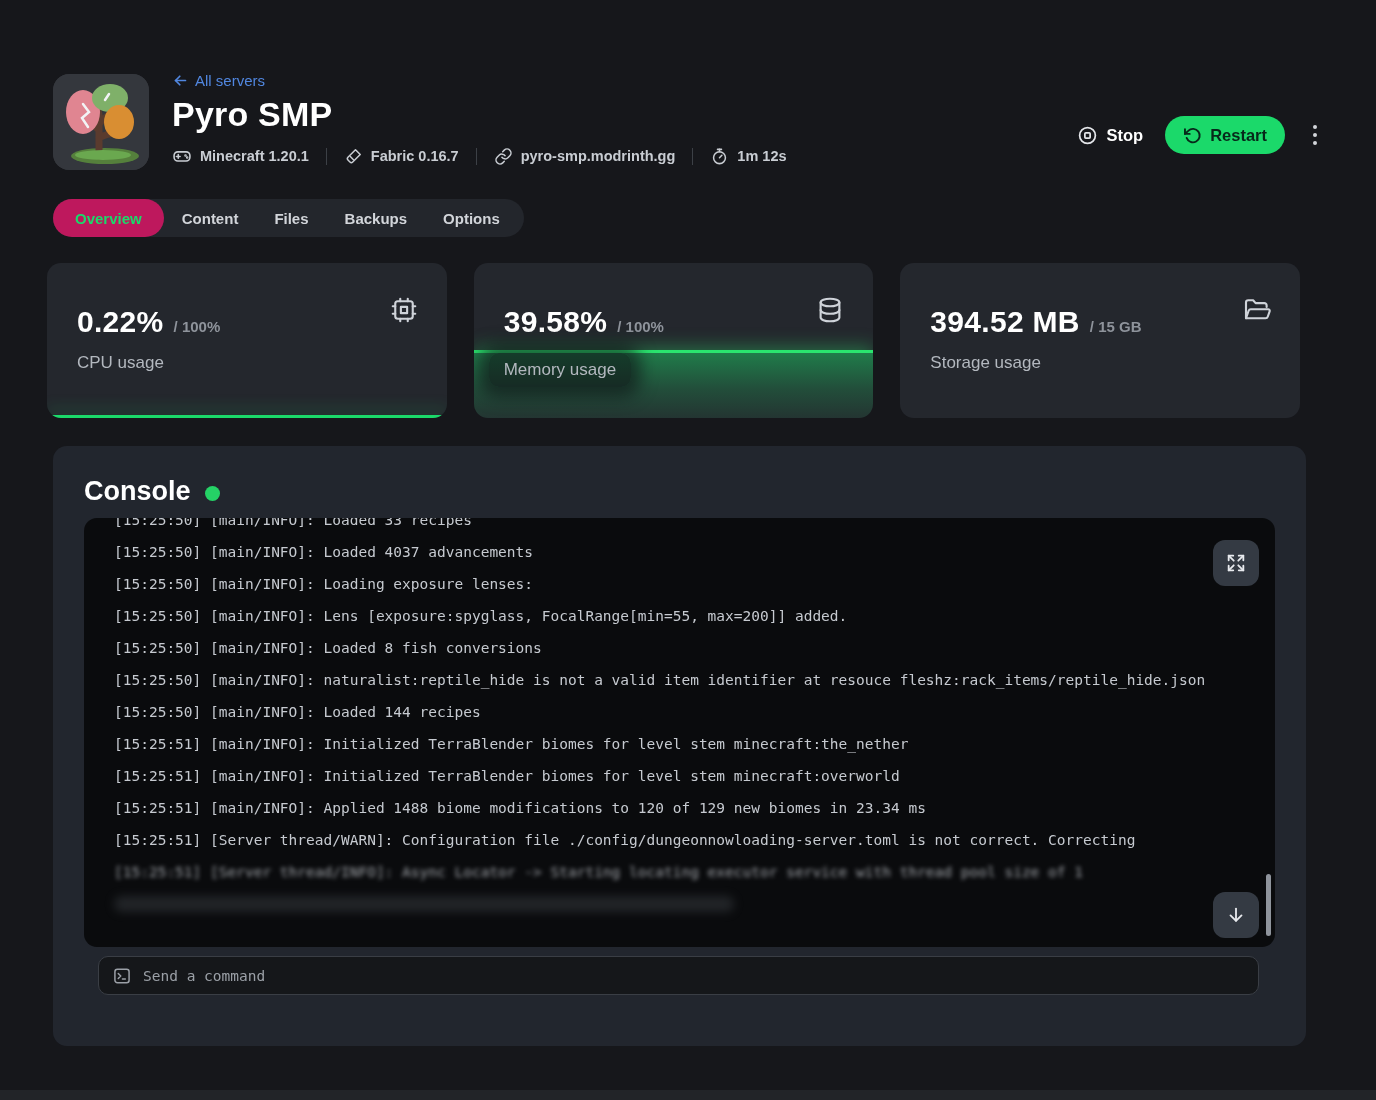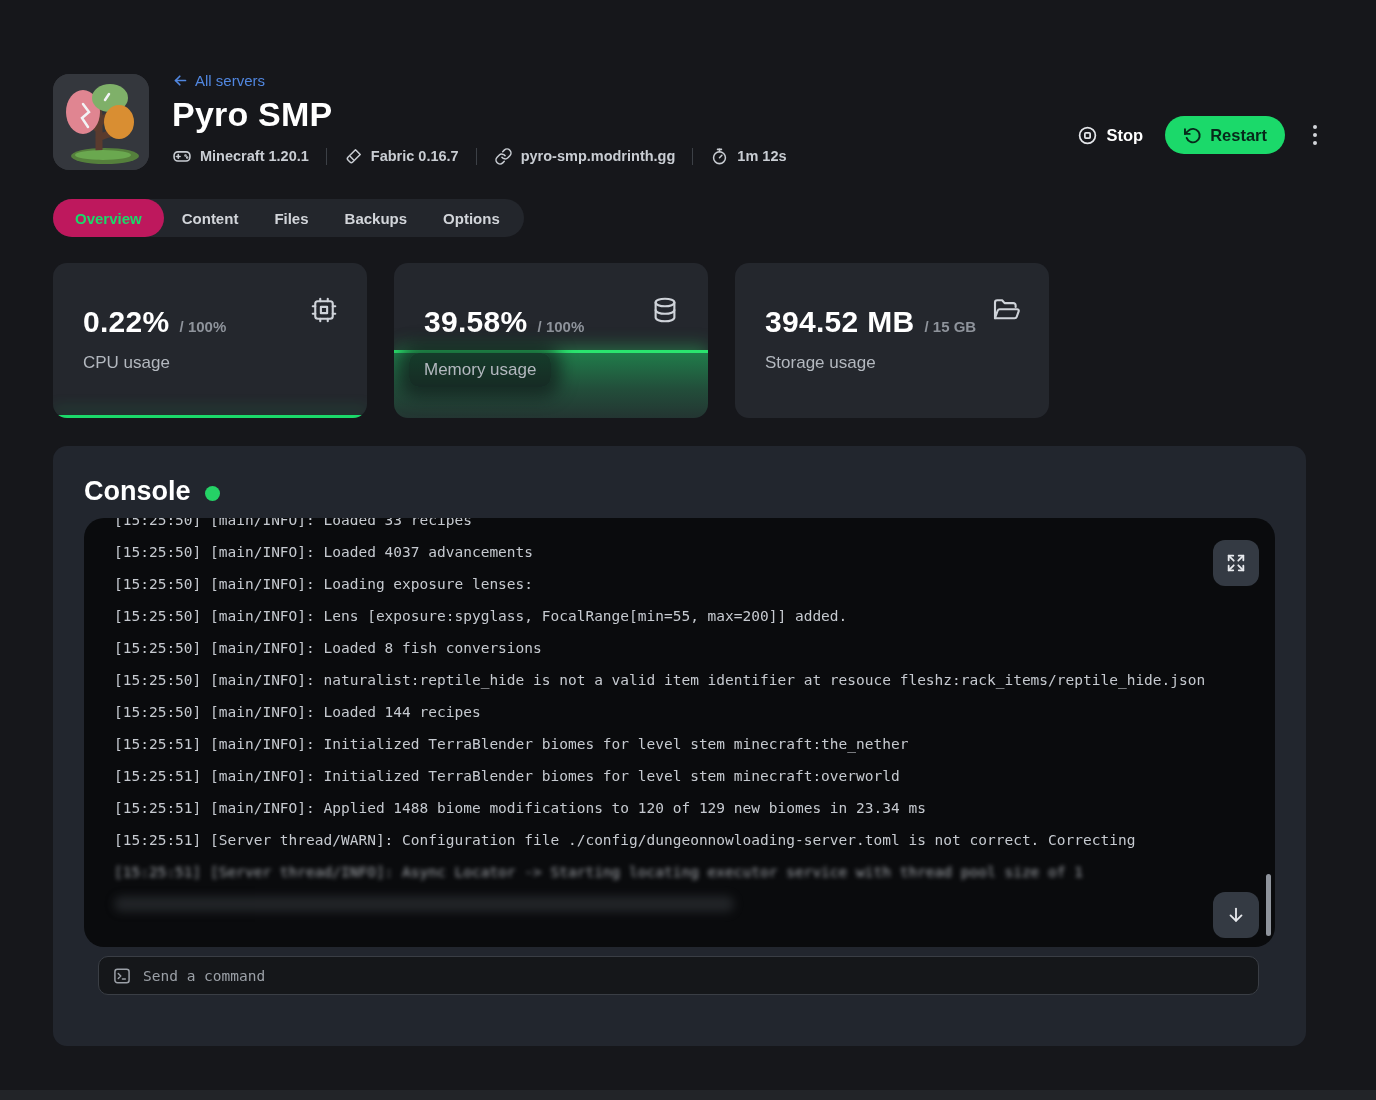--- a/index.html
+++ b/index.html
@@ -33,41 +33,41 @@
   .restart-btn svg { stroke:#07281a; }
   .kebab { display:flex; flex-direction:column; gap:4px; background:none; border:none; cursor:pointer; padding:6px; }
   .kebab span { width:4px; height:4px; border-radius:50%; background:#d2d5da; }
 
   
   .tabbar { position:absolute; left:53px; top:199px; height:38px; display:inline-flex; align-items:center; background:#23262c; border-radius:19px; padding:0 6px; }
   .tab { display:flex; align-items:center; height:30px; padding:0 18px; border-radius:15px; font-size:15px; font-weight:700; color:#d2d5da; cursor:pointer; }
   .tab.active { background:#be185d; color:#1bd96a; height:38px; border-radius:19px; padding:0 22px; margin-left:-6px; }
 
   
-  .stats { position:absolute; left:53px; top:263px; width:996px; display:flex; gap:27px;text-align:right; }
+  .stats { position:absolute; left:47px; top:263px; width:1253px; display:flex; gap:27px;text-align:right; }
   .card { position:relative; width:400px; height:155px; background:#24272d; border-radius:14px; overflow:hidden; }
   .card-top { position:absolute; left:30px; top:42px; display:flex; align-items:baseline; gap:10px; }
   .stat-value { font-size:30px; font-weight:800; color:#fff; letter-spacing:.3px; }
   .stat-max { font-size:15px; font-weight:600; color:#8e939b; }
   .stat-label { position:absolute; left:30px; top:90px; font-size:17px; color:#b3b8bf; }
   .card-icon { position:absolute; right:28px; top:32px; }
   .card-icon svg { stroke:#cfd3d9; }
   .cpu-line { position:absolute; left:0; right:0; bottom:0; height:3px; background:#1bd96a; box-shadow:0 -6px 14px rgba(27,217,106,.35); }
   .mem-fill { position:absolute; left:0; right:0; bottom:0; border-top:3px solid #2ae46e;
     background:linear-gradient(180deg, rgba(27,217,106,.48) 0%, rgba(27,217,106,.22) 55%, rgba(27,217,106,.08) 100%);
     box-shadow:0 -4px 16px rgba(42,228,110,.35); }
   .mem-label { background:rgba(15,18,22,.6); border-radius:10px; padding:7px 15px; margin-left:-15px;
     box-shadow:0 0 16px 10px rgba(15,18,22,.6); }
 
   
   .console-card { position:absolute; left:53px; top:446px; width:1253px; height:600px; background:#22262e; border-radius:14px; }
   .console-head { position:absolute; left:31px; top:30px; display:flex; align-items:center; gap:14px; }
   .console-title { font-size:27px; font-weight:800; color:#fff; }
   .status-dot { width:15px; height:15px; border-radius:50%; background:#25d266; margin-top:4px; }
-  .console-viewport { position:absolute; left:31px; right:31px; top:72px; height:429px; background:#0a0b0d; border-radius:20px; overflow:hidden; }
+  .console-viewport { position:absolute; left:31px; right:31px; top:72px; height:429px; background:#0a0b0d; border-radius:13px; overflow:hidden; }
   .console-log { position:absolute; left:30px; right:40px; top:-14px; }
   .console-line { font-family:"DejaVu Sans Mono", monospace; font-size:14.5px; line-height:32px; color:#c6cad0; white-space:pre; }
   .console-line.blur { filter:blur(2.2px); opacity:.8; }
   .console-line.bar { height:32px; position:relative; }
   .console-line.bar::after { content:""; position:absolute; left:0; top:8px; width:620px; height:16px; border-radius:8px;
     background:#2a2d31; filter:blur(5px); opacity:.75; }
   .icon-btn { position:absolute; width:46px; height:46px; border-radius:12px; background:#343a43; border:none; display:flex; align-items:center; justify-content:center; cursor:pointer; }
   .icon-btn svg { stroke:#e8eaee; }
   .expand-btn { top:22px; right:16px; }
   .scrolldown-btn { bottom:9px; right:16px; }

